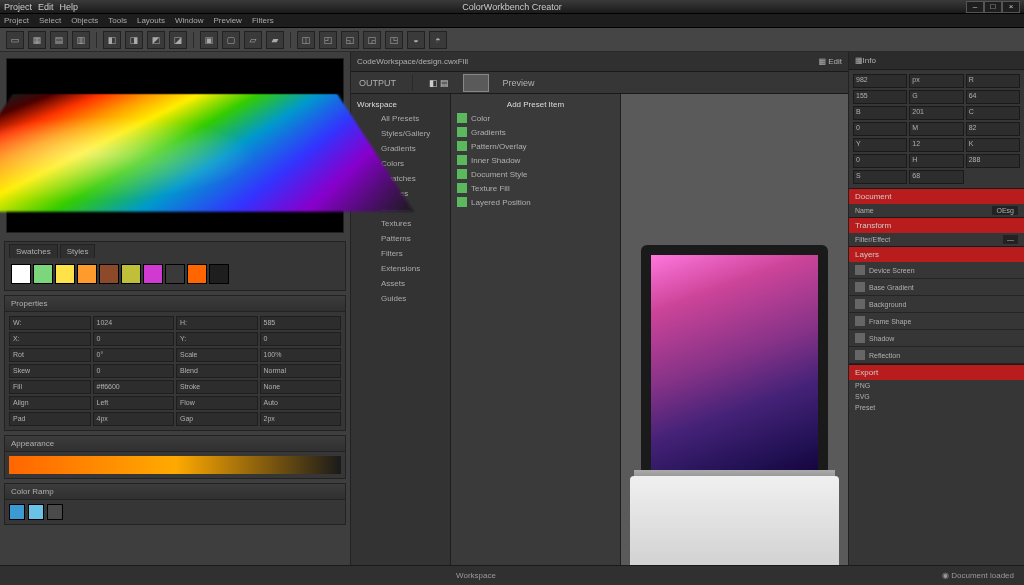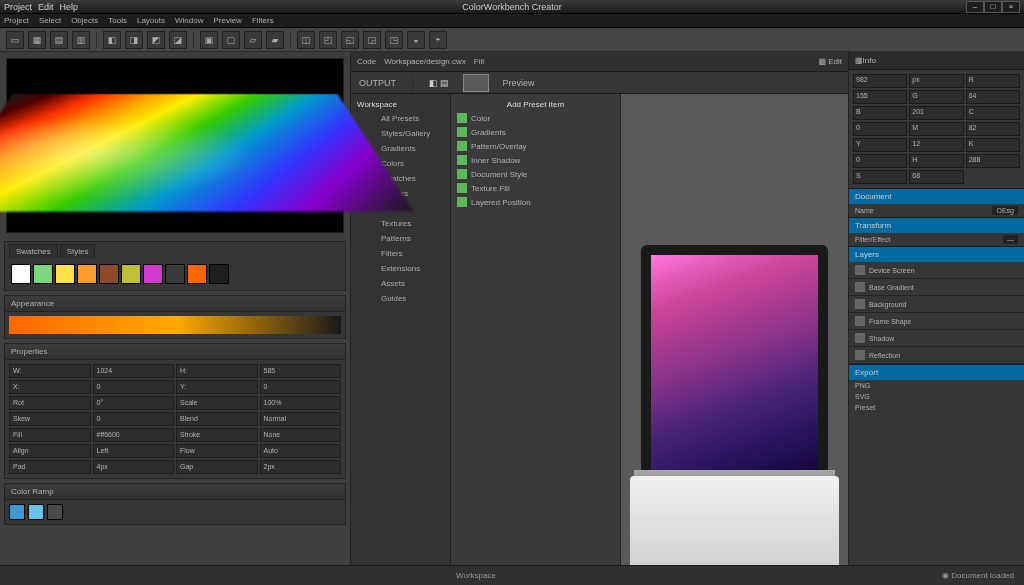--- a/index.html
+++ b/index.html
@@ -39,42 +39,42 @@
 .panel-tab { padding:2px 6px; background:#2f2f2f;border:1px solid #222;border-bottom:none;}
 .swatches { padding:6px; display:flex; flex-wrap:wrap; gap:2px; }
 .sw { width:20px; height:20px; border:1px solid #000; }
 .propgrid { padding:4px; font-size:7px; display:grid; grid-template-columns:repeat(4,1fr); gap:2px; }
 .propgrid .cell { background:#2d2d2d; padding:2px 3px; border:1px solid #1e1e1e; height:14px; overflow:hidden;}
 .tinysw { display:flex; gap:3px; padding:4px;}
 .tinysw .sw { width:16px; height:16px;}
 
 
 .centercol { flex:1; display:flex; flex-direction:column; background:#4e4e4e; border-left:1px solid #222; border-right:1px solid #222; }
-.center-toolbar { height:20px; background:#303030; border-bottom:1px solid #1a1a1a; display:flex; align-items:center; padding:0 6px; gap:8px; font-size:8px;}
+.center-toolbar { height:20px; background:#303030; border-bottom:1px solid #1a1a1a; display:flex; align-items:center; padding:0 6px; font-size:8px;}
 .center-toolbar2 { height:22px; background:#363636; border-bottom:1px solid #1a1a1a; display:flex; align-items:center; padding:0 8px; gap:14px;}
 .center-toolbar2 .thumb { width:26px;height:18px;background:#5a5a5a;border:1px solid #888;}
 .center-split { flex:1; display:flex; }
 .treecol { width:100px; background:#333; border-right:1px solid #1e1e1e; padding:4px; font-size:8px;}
 .treeitem { padding:3px 2px; color:#aaa; white-space:nowrap; overflow:hidden;margin-left:24px;}
 .listcol { width:170px; background:#3a3a3a; border-right:1px solid #1e1e1e; padding:4px; font-size:8px;text-align:center;}
 .listitem { display:flex; align-items:center; gap:4px; padding:2px; }
 .listitem .ico { width:10px;height:10px;background:#5cb85c;}
 .canvas { flex:1; background:#5a5a5a; display:flex; align-items:flex-end; justify-content:center; padding:0 20px 0; position:relative; overflow:hidden;}
 .device { width:100%; max-width:380px; height:70%; position:relative; margin-bottom:-10px;}
 .device-screen { position:absolute; top:0; left:0; right:0; height:75%; border-radius:6px; background:linear-gradient(160deg,#ff77dd 0%,#cc4499 20%,#883388 45%,#442277 65%,#221155 85%,#110033 100%); border:10px solid #1a1a1a; }
 .device-base { position:absolute; bottom:0; left:-6%; right:-6%; height:30%; background:linear-gradient(#f0f0f0,#cfcfcf); border-radius:4px;}
 .device-lip { position:absolute; bottom:28%; left:-4%; right:-4%; height:4%; background:linear-gradient(#aaa,#888);}
 
 
 .rightcol { width:175px; background:#363636; display:flex; flex-direction:column; }
 .rtabrow { height:18px; background:#2b2b2b; display:flex; align-items:center; padding:0 6px; font-size:8px; border-bottom:1px solid #1a1a1a;}
 .rgrid { padding:4px; display:grid; grid-template-columns:repeat(3,1fr); gap:2px; font-size:7px;}
 .rgrid .rc { height:14px; background:#2d2d2d; border:1px solid #1a1a1a; padding:1px 2px; overflow:hidden;}
 .rsection { border-top:1px solid #1a1a1a; }
-.rsection .hdr { padding:3px 6px; font-size:8px; background:#0369a1; color:#ccc;}
+.rsection .hdr { padding:3px 6px; font-size:8px; background:#b91c1c; color:#ccc;}
 .rsection .field { padding:2px 6px; font-size:7px; display:flex; justify-content:space-between; align-items:center;}
 .rsection .field .val { background:#222; padding:1px 4px;}
 .layers .layer { display:flex; align-items:center; gap:4px; padding:3px 6px; font-size:7px; border-bottom:1px solid #242424;}
 .layers .eye { width:10px;height:10px;background:#666;}
 
 
 .statusbar { position:absolute; bottom:0; left:0; right:0; height:20px; background:#303030; border-top:1px solid #1a1a1a; display:flex; align-items:center; justify-content:space-between; padding:0 10px; font-size:8px; color:#999;}
 </style>
 </head>
 <body>
@@ -147,25 +147,20 @@
           <div class="sw" style="background: rgb(124, 214, 124);"></div>
           <div class="sw" style="background: rgb(255, 226, 74);"></div>
           <div class="sw" style="background: rgb(255, 154, 45);"></div>
           <div class="sw" style="background: rgb(140, 74, 42);"></div>
           <div class="sw" style="background: rgb(191, 191, 58);"></div>
           <div class="sw" style="background: rgb(209, 58, 209);"></div>
           <div class="sw" style="background: rgb(58, 58, 58);"></div>
           <div class="sw" style="background: rgb(255, 102, 0);"></div>
           <div class="sw" style="background: rgb(30, 30, 30);"></div>
         </div>
-    </div>
-
-    <div class="panel">
-      <div class="panel-header">Appearance</div>
-      <div style="height:18px;background:linear-gradient(90deg,#ff6600,#ffaa00,#1a1a1a);margin:4px;"></div>
     </div>
 
     <div class="panel">
       <div class="panel-header">Properties</div>
       <div class="propgrid" id="prop-host">
           <div class="cell">W:</div>
           <div class="cell">1024</div>
           <div class="cell">H:</div>
           <div class="cell">585</div>
           <div class="cell">X:</div>
@@ -189,20 +184,25 @@
           <div class="cell">Flow</div>
           <div class="cell">Auto</div>
           <div class="cell">Pad</div>
           <div class="cell">4px</div>
           <div class="cell">Gap</div>
           <div class="cell">2px</div>
         </div>
     </div>
 
     <div class="panel">
+      <div class="panel-header">Appearance</div>
+      <div style="height:18px;background:linear-gradient(90deg,#ff6600,#ffaa00,#1a1a1a);margin:4px;"></div>
+    </div>
+
+    <div class="panel">
       <div class="panel-header">Color Ramp</div>
       <div class="tinysw" id="minisw-host">
           <div class="sw" style="background: rgb(58, 154, 209);"></div>
           <div class="sw" style="background: rgb(106, 195, 230);"></div>
           <div class="sw" style="background: rgb(74, 74, 74);"></div>
         </div>
     </div>
   </div>
 
   <div class="centercol">

